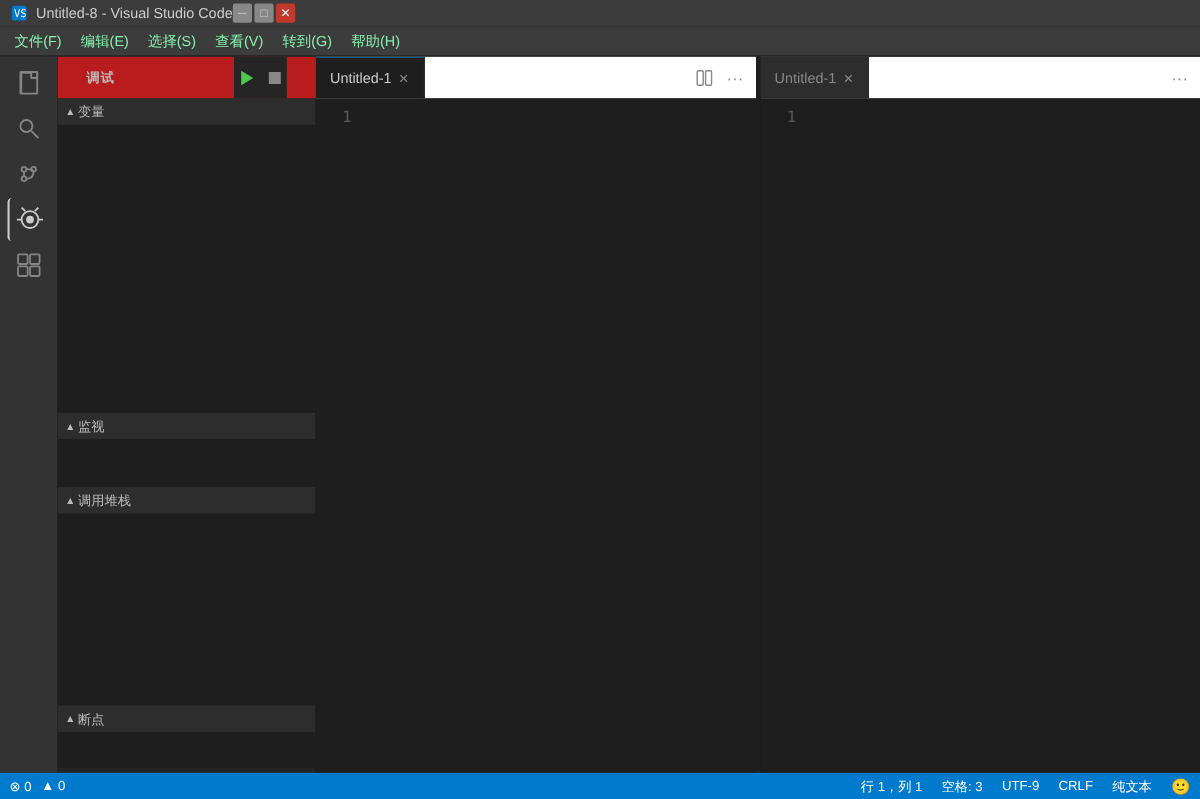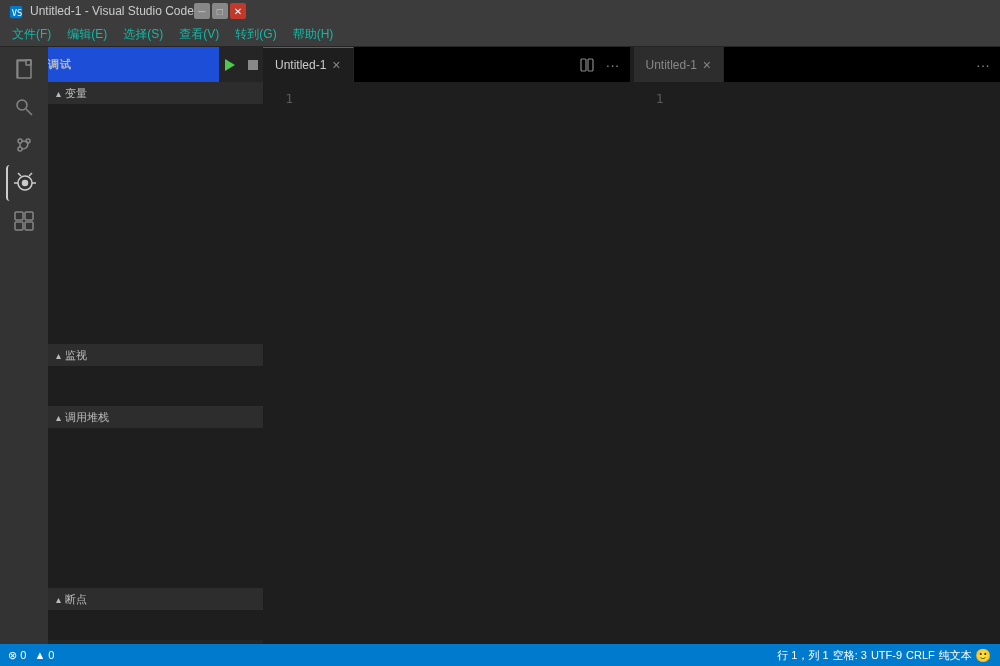--- a/index.html
+++ b/index.html
@@ -24,21 +24,21 @@
       padding: 0 8px;
       color: #cccccc;
       font-size: 12px;
       flex-shrink: 0;
     }
     #title-bar .title-icon {
       width: 16px;
       height: 16px;
       margin-right: 6px;
       display: flex;
-      align-items: flex-end;
+      align-items: center;
       justify-content: center;
     }
     #title-bar .title-icon svg {
       width: 14px;
       height: 14px;
     }
     #title-bar .window-controls {
       display: flex;
       gap: 2px;
     }
@@ -62,21 +62,21 @@
       display: flex;
       align-items: center;
       padding: 0 4px;
       flex-shrink: 0;
       border-bottom: 1px solid #252525;
     }
     .menu-item {
       padding: 2px 8px;
       cursor: pointer;
       font-size: 12px;
-      color: #14b8a6;
+      color: #86efac;
     }
 
     
     #main {
       flex: 1;
       display: flex;
       overflow: hidden;
     }
 
     
@@ -110,24 +110,24 @@
     #sidebar {
       width: 215px;
       background: #252526;
       display: flex;
       flex-direction: column;
       flex-shrink: 0;
       overflow: hidden;
     }
     .sidebar-header {
       height: 35px;
-      background: #1d4ed8;
-      display: flex;
-      align-items: center;
-      padding: 0 0;
+      background: #b91c1c;
+      display: flex;
+      align-items: center;
+      padding: 0 24px;
       font-size: 11px;
       font-weight: bold;
       color: #bbbbbb;
       text-transform: uppercase;
       letter-spacing: 1px;
       flex-shrink: 0;
     }
     .debug-toolbar {
       height: 30px;
       background: #252526;
@@ -205,21 +205,21 @@
 
     .editor-group {
       flex: 1;
       display: flex;
       flex-direction: column;
       overflow: hidden;
     }
 
     .tab-bar {
       height: 35px;
-      background: #000000;
+      background: #ffffff;
       display: flex;
       align-items: flex-end;
       flex-shrink: 0;
       overflow: hidden;
     }
     .tab {
       height: 35px;
       display: flex;
       align-items: center;
       padding: 0 12px;
@@ -297,21 +297,21 @@
     }
     .status-left {
       display: flex;
       align-items: center;
       gap: 8px;
     }
     .status-right {
       margin-left: auto;
       display: flex;
       align-items: center;
-      gap: 4px;
+      gap: 16px;
     }
     .status-item {
       cursor: pointer;
       white-space: nowrap;
     }
 
     .resizer {
       width: 4px;
       background: #1e1e1e;
       cursor: col-resize;
@@ -326,21 +326,21 @@
 </head>
 <body>
 
 <div id="title-bar">
   <div class="title-icon">
     <svg viewBox="0 0 16 16" fill="none">
       <rect x="1" y="1" width="14" height="14" rx="2" fill="#007acc"></rect>
       <text x="3" y="12" font-size="10" fill="white" font-family="monospace">VS</text>
     </svg>
   </div>
-  <span>Untitled-1 - Visual Studio Code</span>
+  <span>Untitled-8 - Visual Studio Code</span>
   <div class="window-controls">
     <div class="win-btn win-btn-minimize">─</div>
     <div class="win-btn win-btn-maximize">□</div>
     <div class="win-btn win-btn-close">✕</div>
   </div>
 </div>
 
 <div id="menu-bar">
   <div class="menu-item">文件(F)</div>
   <div class="menu-item">编辑(E)</div>

